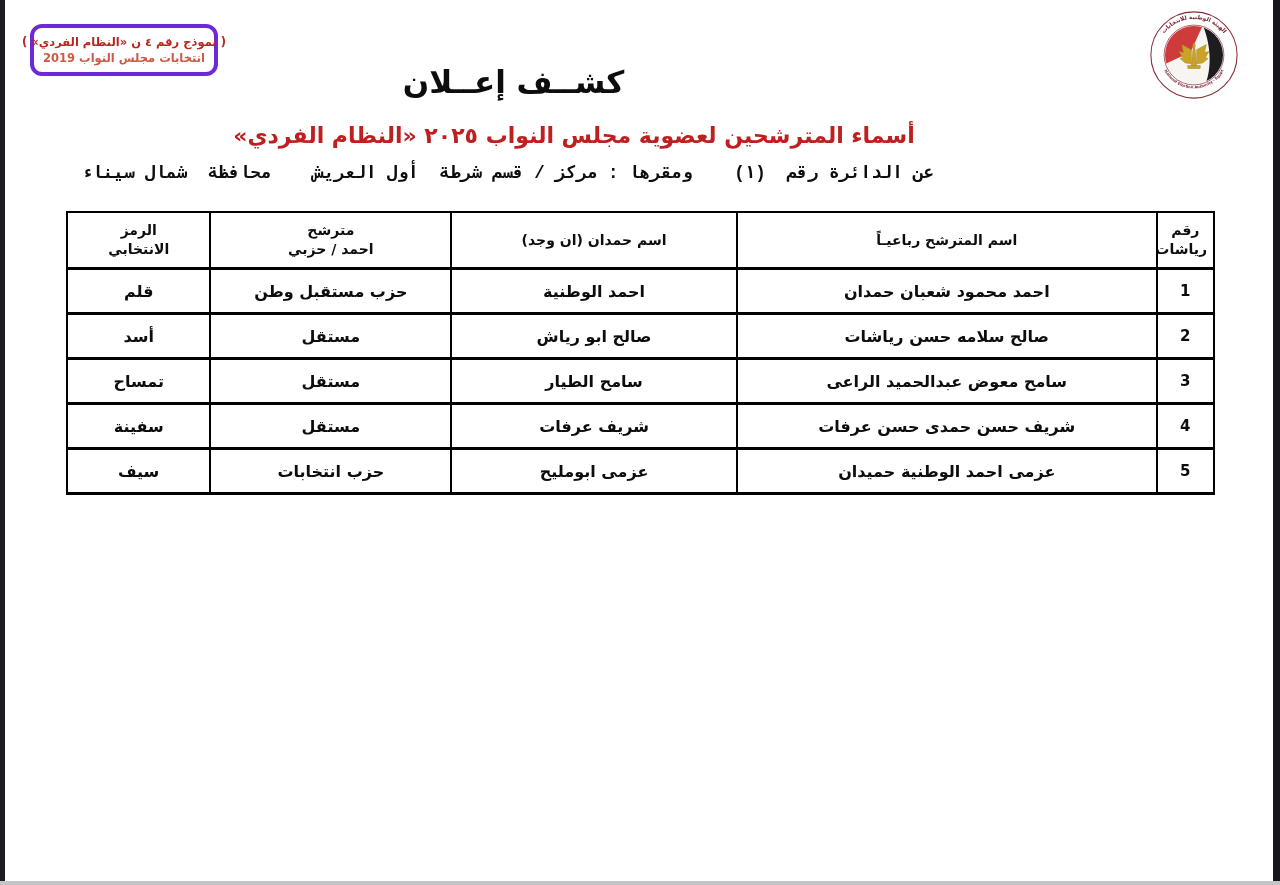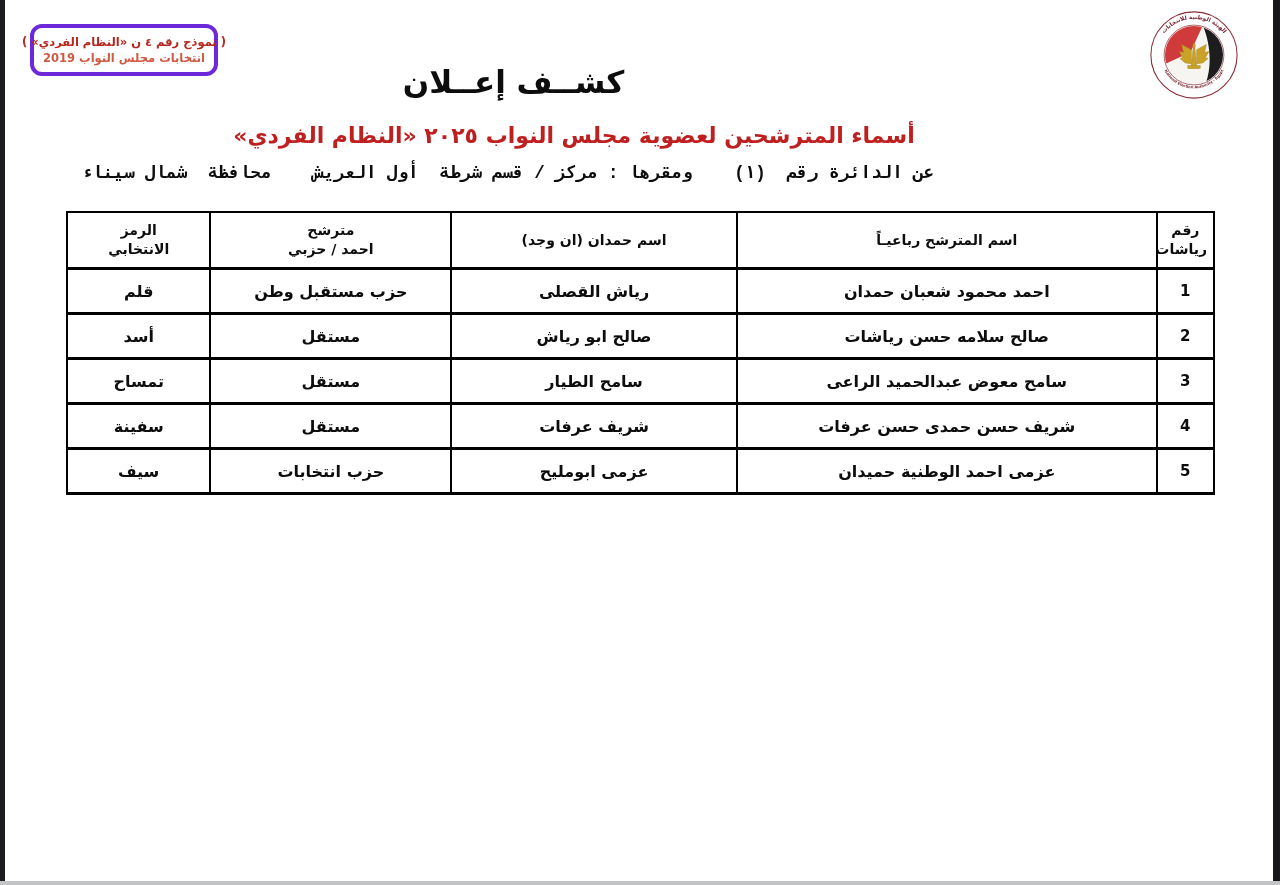--- a/index.html
+++ b/index.html
@@ -120,21 +120,21 @@
         <th>مترشح
 احمد / حزبي</th>
         <th>الرمز
 الانتخابي</th>
       </tr>
     </thead>
     <tbody>
         <tr>
     <td class="serial">1</td>
     <td class="name">احمد محمود شعبان حمدان</td>
-    <td class="fame">رياش القصلى</td>
+    <td class="fame">احمد الوطنية</td>
     <td class="party">حزب مستقبل وطن</td>
     <td class="symbol">قلم</td>
   </tr>
         <tr>
     <td class="serial">2</td>
     <td class="name">صالح سلامه حسن رياشات</td>
     <td class="fame">صالح ابو رياش</td>
     <td class="party">مستقل</td>
     <td class="symbol">أسد</td>
   </tr>

